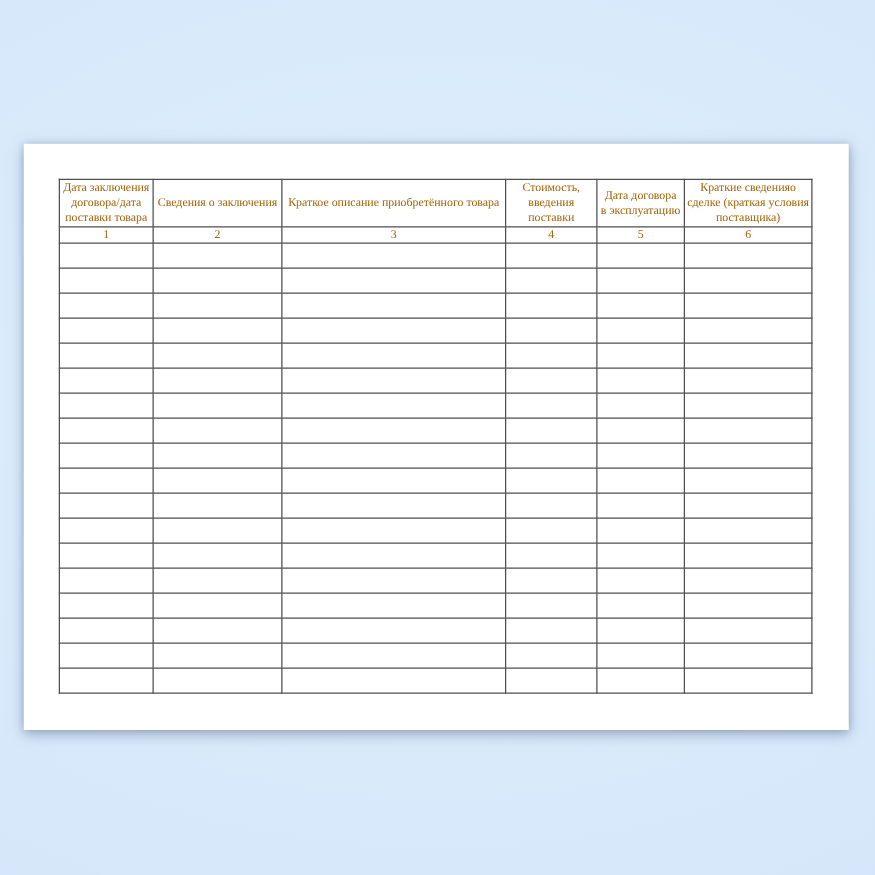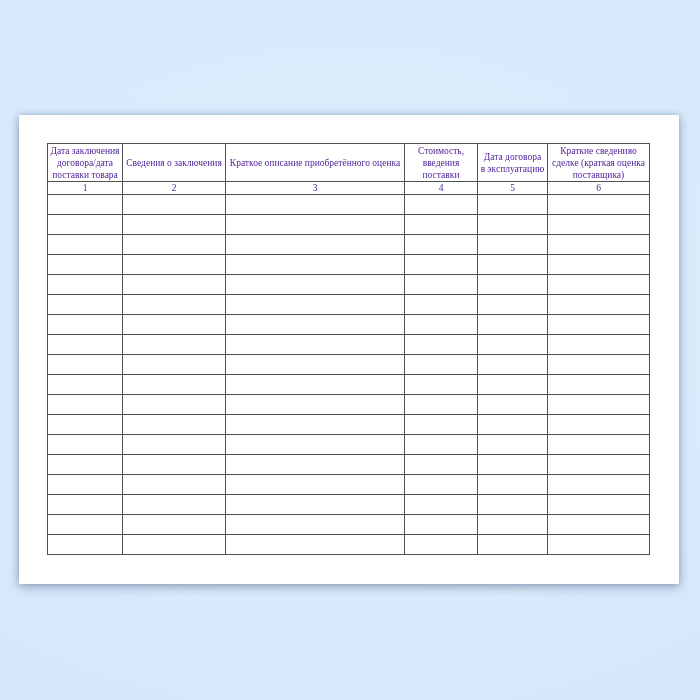--- a/index.html
+++ b/index.html
@@ -23,21 +23,21 @@
     background: #ffffff;
     box-shadow: 0 3px 10px rgba(92, 115, 148, 0.55), 0 0 5px rgba(92, 115, 148, 0.30);
   }
   table.log {
     position: absolute;
     left: 28px;
     top: 28px;
     width: 602px;
     border-collapse: collapse;
     table-layout: fixed;
-    color: #4c1d95;
+    color: #a16207;
   }
   table.log th,
   table.log td {
     border: 1px solid #4f4f4f;
     padding: 0 1px;
     overflow: hidden;
   }
   table.log thead th {
     height: 37px;
     font-weight: normal;
@@ -73,28 +73,28 @@
       <col style="width:73px">
       <col style="width:70px">
       <col style="width:102px">
     </colgroup>
     <thead>
       <tr>
         <th>Дата заключения
 договора/дата
 поставки товара</th>
         <th>Сведения о заключения</th>
-        <th>Краткое описание приобретённого оценка</th>
+        <th>Краткое описание приобретённого товара</th>
         <th>Стоимость,
 введения
 поставки</th>
         <th>Дата договора
 в эксплуатацию</th>
         <th>Краткие сведенияо
-сделке (краткая оценка
+сделке (краткая условия
 поставщика)</th>
       </tr>
       <tr class="num-row">
         <td>1</td>
         <td>2</td>
         <td>3</td>
         <td>4</td>
         <td>5</td>
         <td>6</td>
       </tr>

